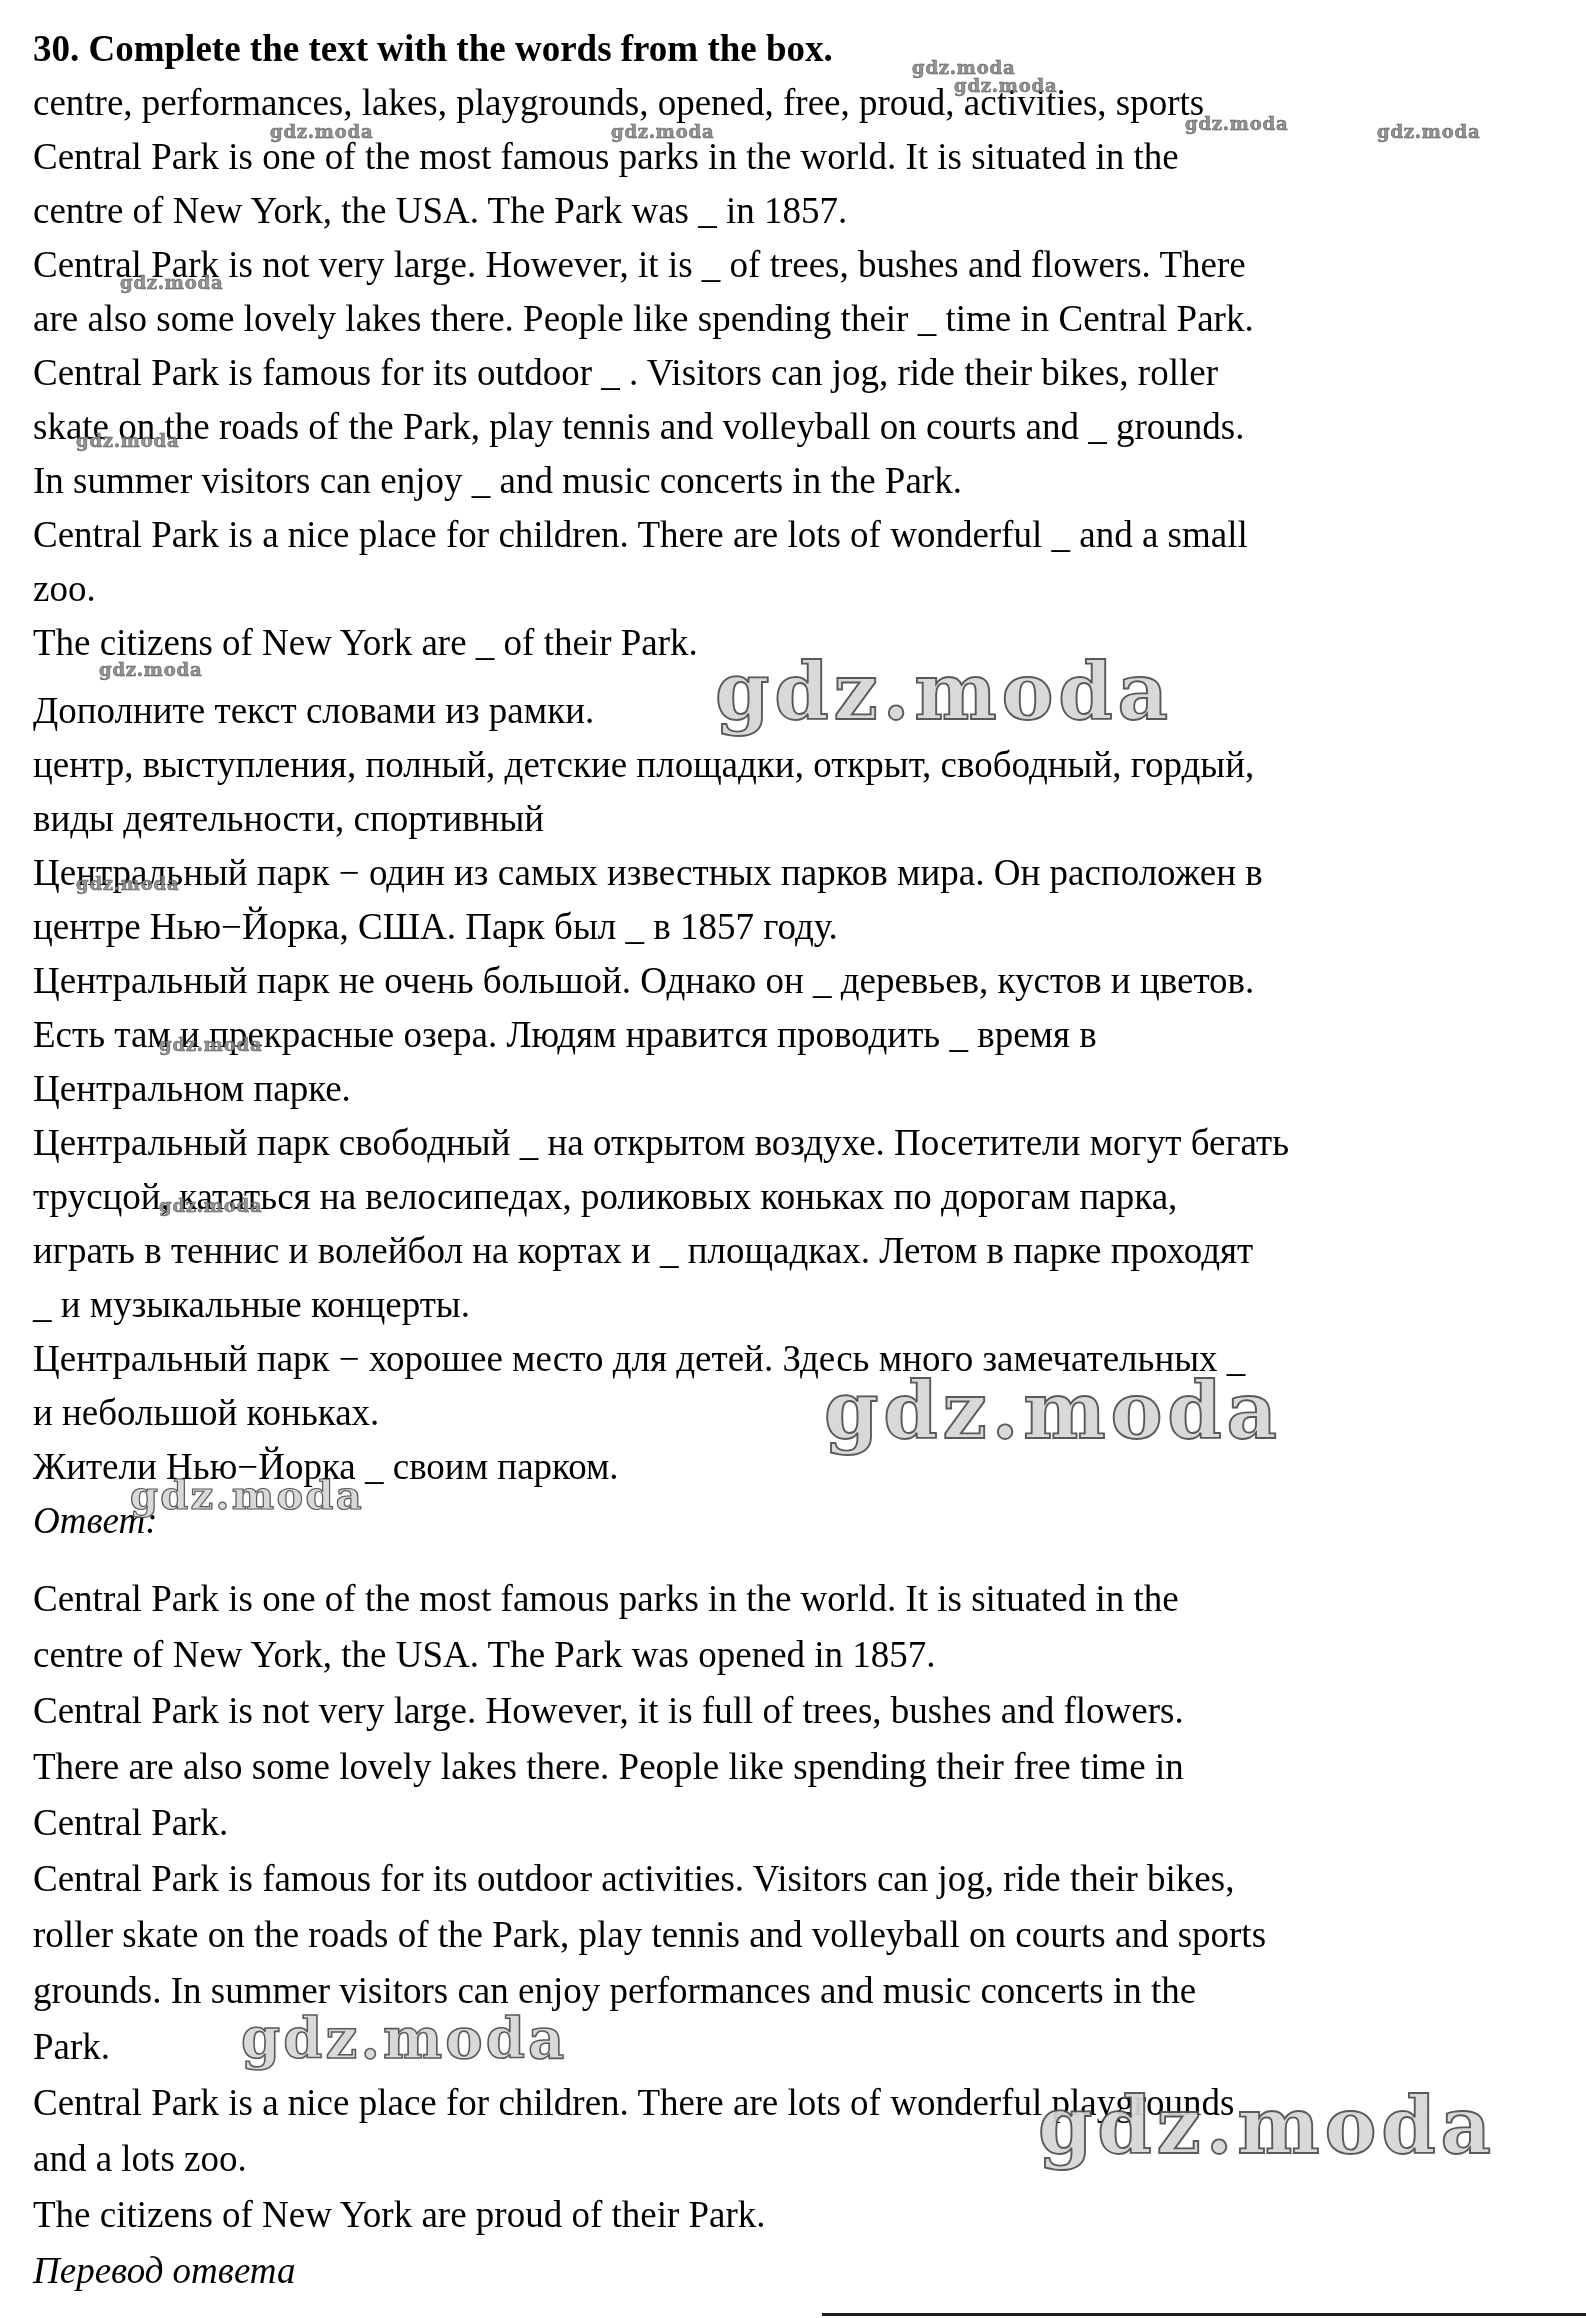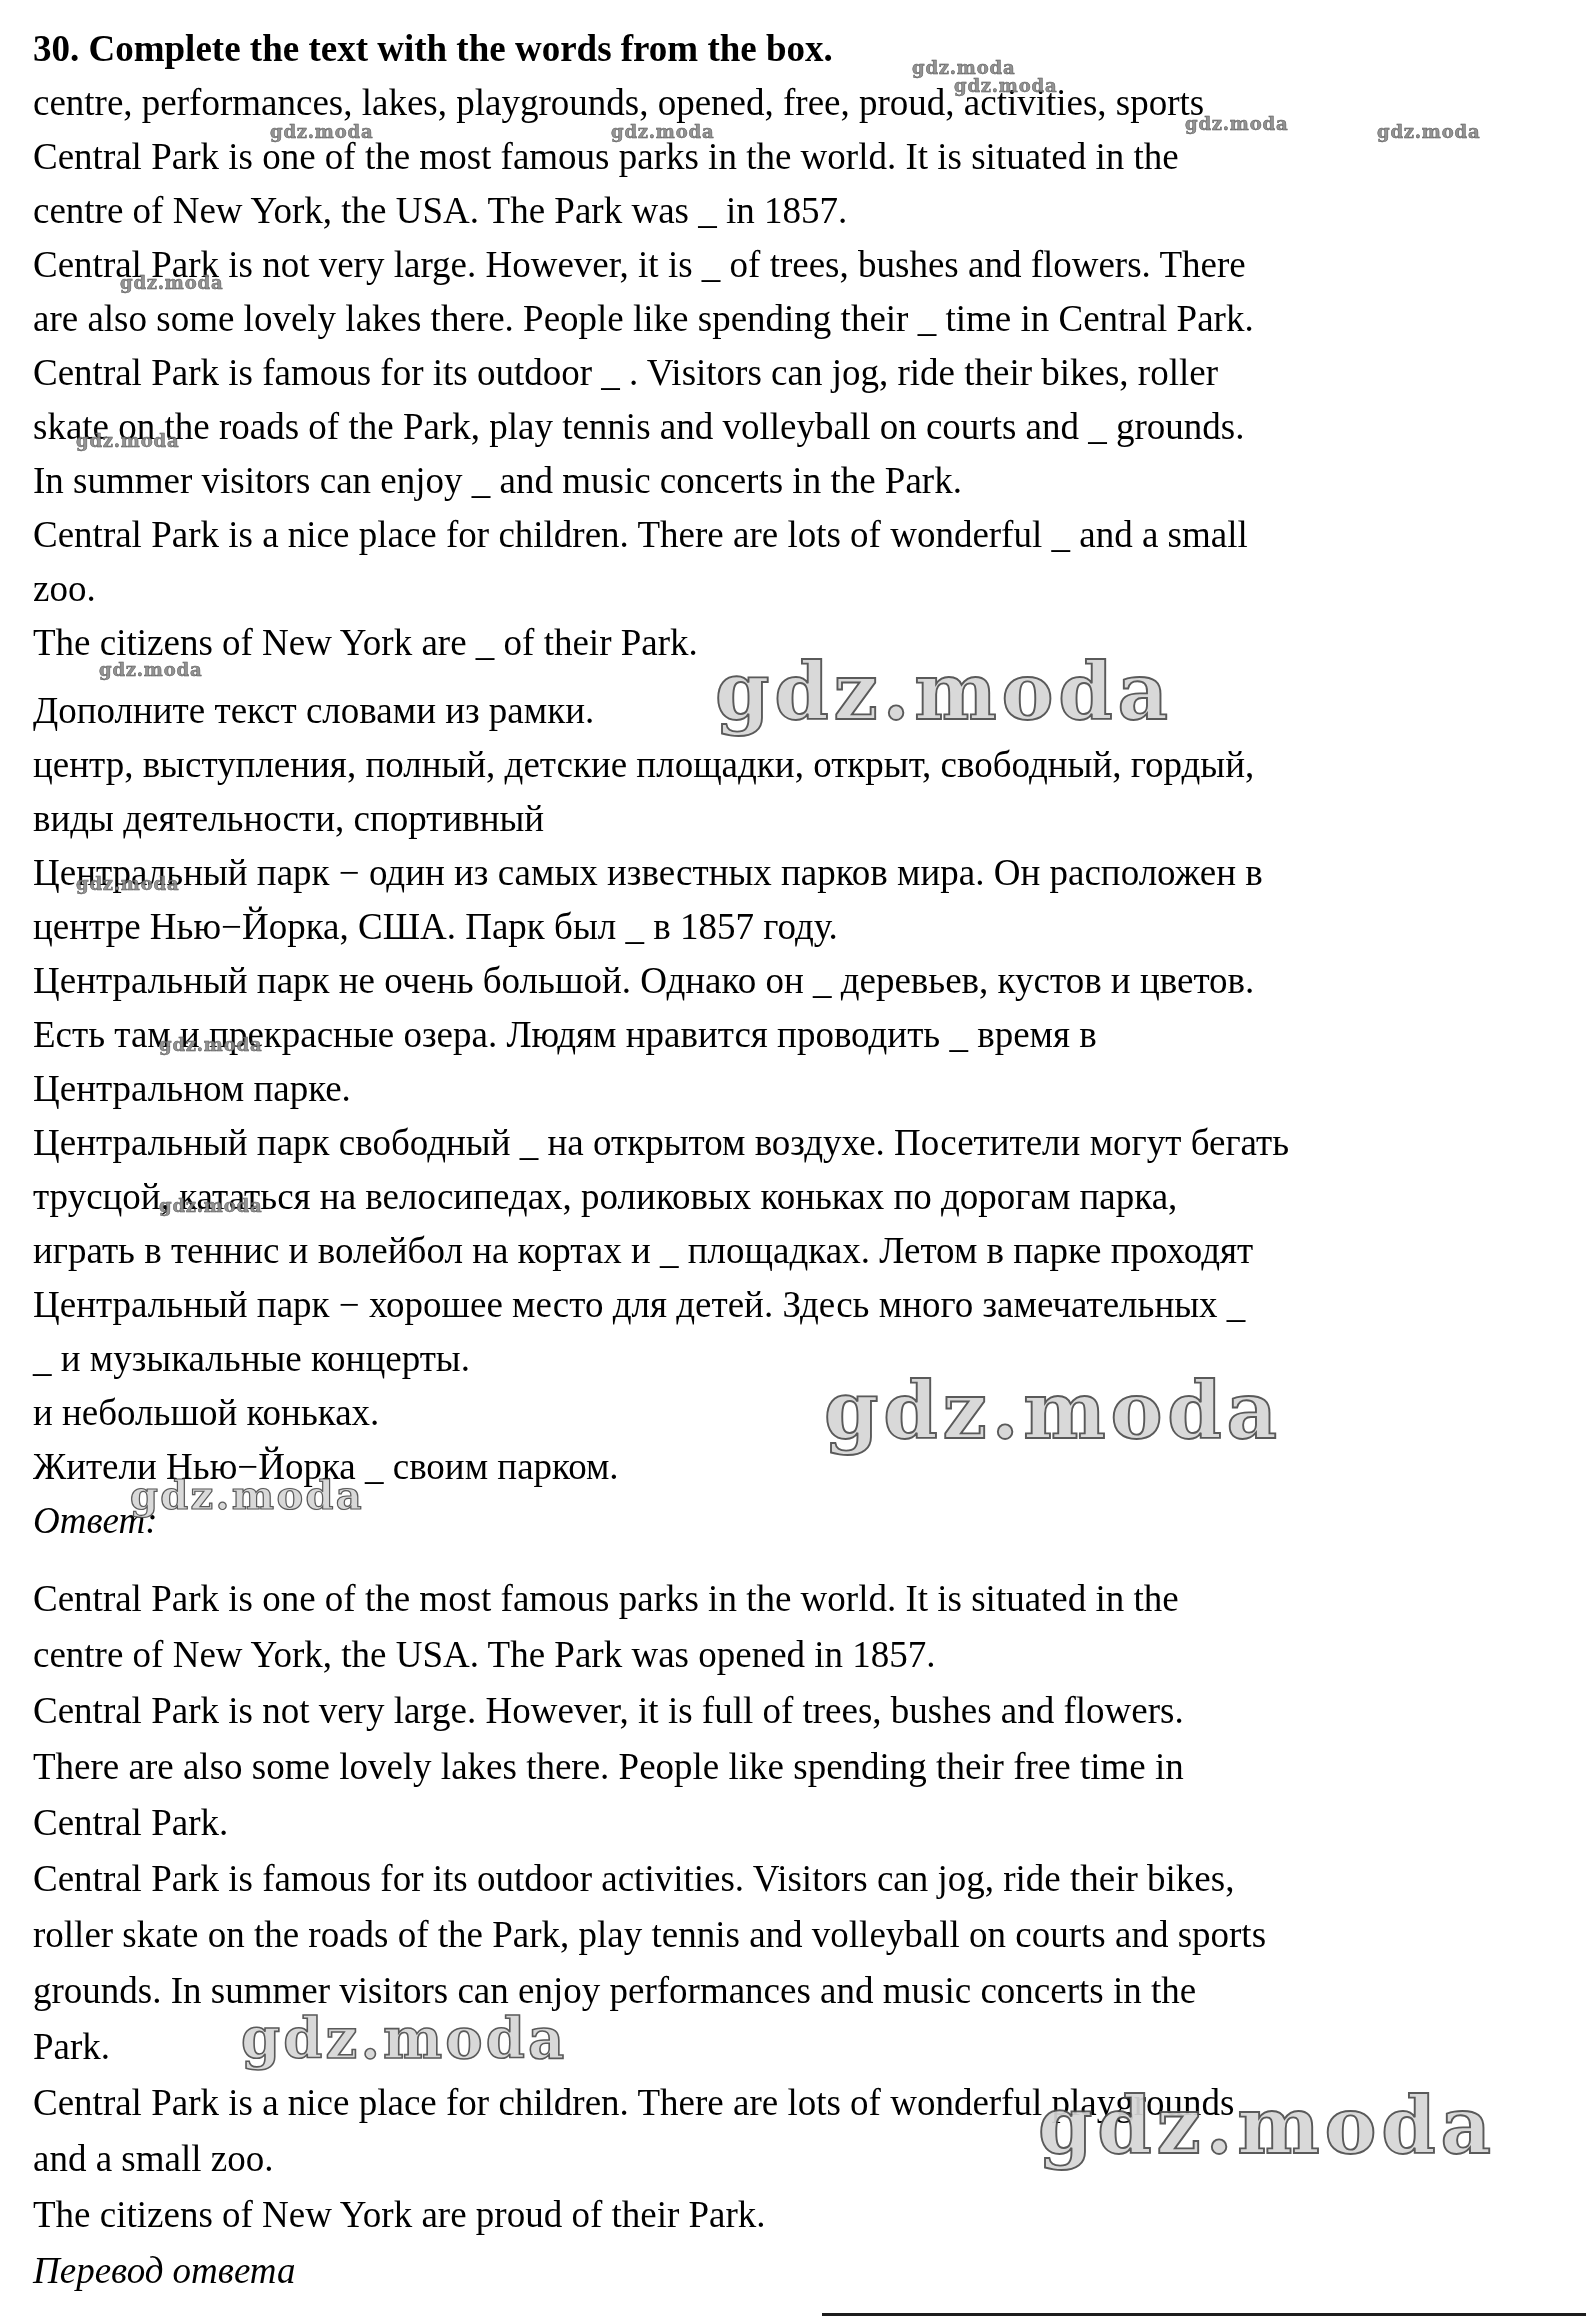--- a/index.html
+++ b/index.html
@@ -83,22 +83,22 @@
     <div class="line">центр, выступления, полный, детские площадки, открыт, свободный, гордый,</div>
     <div class="line">виды деятельности, спортивный</div>
     <div class="line">Центральный парк − один из самых известных парков мира. Он расположен в</div>
     <div class="line">центре Нью−Йорка, США. Парк был _ в 1857 году.</div>
     <div class="line">Центральный парк не очень большой. Однако он _ деревьев, кустов и цветов.</div>
     <div class="line">Есть там и прекрасные озера. Людям нравится проводить _ время в</div>
     <div class="line">Центральном парке.</div>
     <div class="line">Центральный парк свободный _ на открытом воздухе. Посетители могут бегать</div>
     <div class="line">трусцой, кататься на велосипедах, роликовых коньках по дорогам парка,</div>
     <div class="line">играть в теннис и волейбол на кортах и _ площадках. Летом в парке проходят</div>
+    <div class="line">_ и музыкальные концерты.</div>
     <div class="line">Центральный парк − хорошее место для детей. Здесь много замечательных _</div>
-    <div class="line">_ и музыкальные концерты.</div>
     <div class="line">
       <span>и небольшой коньках.</span>
       <span class="wm wm-xl" style="left:791px; top:-1.6px;">gdz.moda</span>
     </div>
     <div class="line">Жители Нью−Йорка _ своим парком.</div>
   </div>
 
   <div class="line answer-label">Ответ:</div>
 
   <div class="answer-block">
@@ -109,21 +109,21 @@
     <div class="line">Central Park.</div>
     <div class="line">Central Park is famous for its outdoor activities. Visitors can jog, ride their bikes,</div>
     <div class="line">roller skate on the roads of the Park, play tennis and volleyball on courts and sports</div>
     <div class="line">grounds. In summer visitors can enjoy performances and music concerts in the</div>
     <div class="line">
       <span>Park.</span>
       <span class="wm wm-lg" style="left:208px; top:-9.3px;">gdz.moda</span>
     </div>
     <div class="line">Central Park is a nice place for children. There are lots of wonderful playgrounds</div>
     <div class="line">
-      <span>and a small zoo.</span>
+      <span>and a lots zoo.</span>
       <span class="wm wm-xl" style="left:1005px; top:-33px;">gdz.moda</span>
     </div>
     <div class="line">The citizens of New York are proud of their Park.</div>
   </div>
 
   <div class="line translation-label">Перевод ответа</div>
 
 </div>
 
 <div class="wm wm-sm" style="left:912px; top:57px;">gdz.moda</div>

